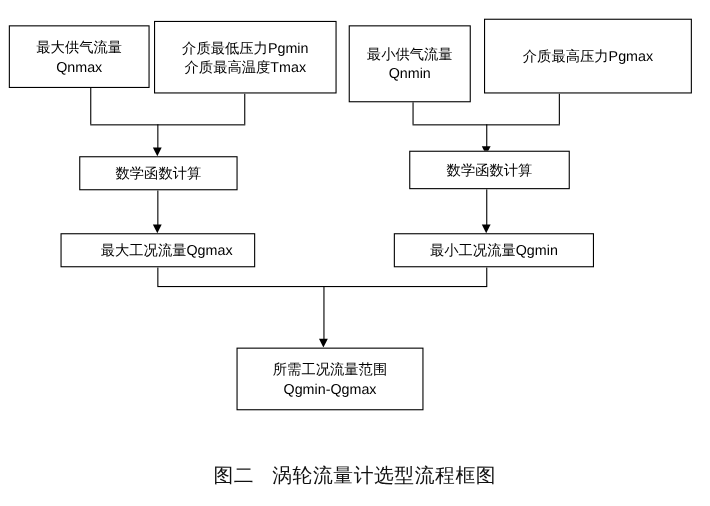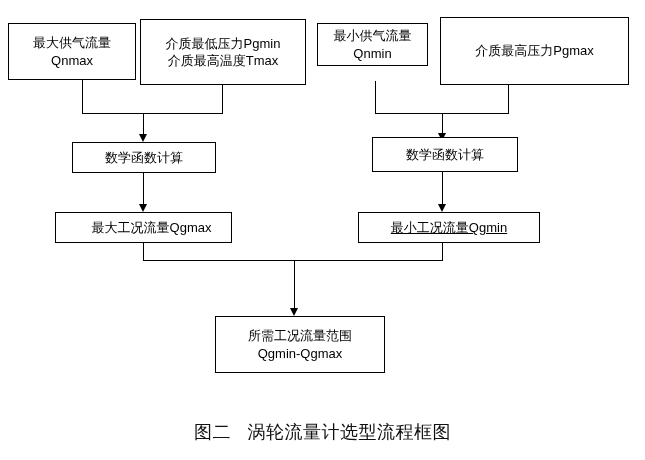--- a/index.html
+++ b/index.html
@@ -82,21 +82,21 @@
   <div class="box fs13" style="left:8px; top:23px; width:128px; height:57px;">
     <span class="line1">最大供气流量</span>
     <span class="line2">Qnmax</span>
   </div>
 
   <div class="box fs13" style="left:140px; top:19px; width:166px; height:66px;text-align:center;">
     <span class="line1">介质最低压力Pgmin</span>
     <span class="line2">介质最高温度Tmax</span>
   </div>
 
-  <div class="box fs13" style="left:317px; top:23px; width:111px; height:43px;">
+  <div class="box fs13" style="left:317px; top:23px; width:111px; height:70px;">
     <span class="line1">最小供气流量</span>
     <span class="line2">Qnmin</span>
   </div>
 
   <div class="box fs13" style="left:440px; top:17px; width:189px; height:68px;">
     <span class="line1">介质最高压力Pgmax</span>
   </div>
 
   <div class="vline" style="left:82px; top:80px; height:33px;"></div>
   <div class="vline" style="left:222px; top:85px; height:28px;"></div>
@@ -121,21 +121,21 @@
   <div class="vline" style="left:143px; top:173px; height:32px;"></div>
   <div class="arrowhead" style="left:139px; top:204px;"></div>
 
   <div class="vline" style="left:442px; top:172px; height:33px;"></div>
   <div class="arrowhead" style="left:438px; top:204px;"></div>
 
   <div class="box fs13" style="left:55px; top:212px; width:177px; height:31px;padding-left:16px;">
     <span class="line1">最大工况流量Qgmax</span>
   </div>
 
-  <div class="box fs13" style="left:358px; top:212px; width:182px; height:31px;text-decoration:underline;">
+  <div class="box fs13" style="left:358px; top:212px; width:182px; height:31px;">
     <span class="line1">最小工况流量Qgmin</span>
   </div>
 
   <div class="vline" style="left:143px; top:243px; height:17px;"></div>
   <div class="vline" style="left:442px; top:243px; height:17px;"></div>
   <div class="hline" style="left:143px; top:260px; width:300px;"></div>
   <div class="vline" style="left:294px; top:260px; height:49px;"></div>
   <div class="arrowhead" style="left:290px; top:308px;"></div>
 
   <div class="box fs13" style="left:215px; top:316px; width:170px; height:57px;">

